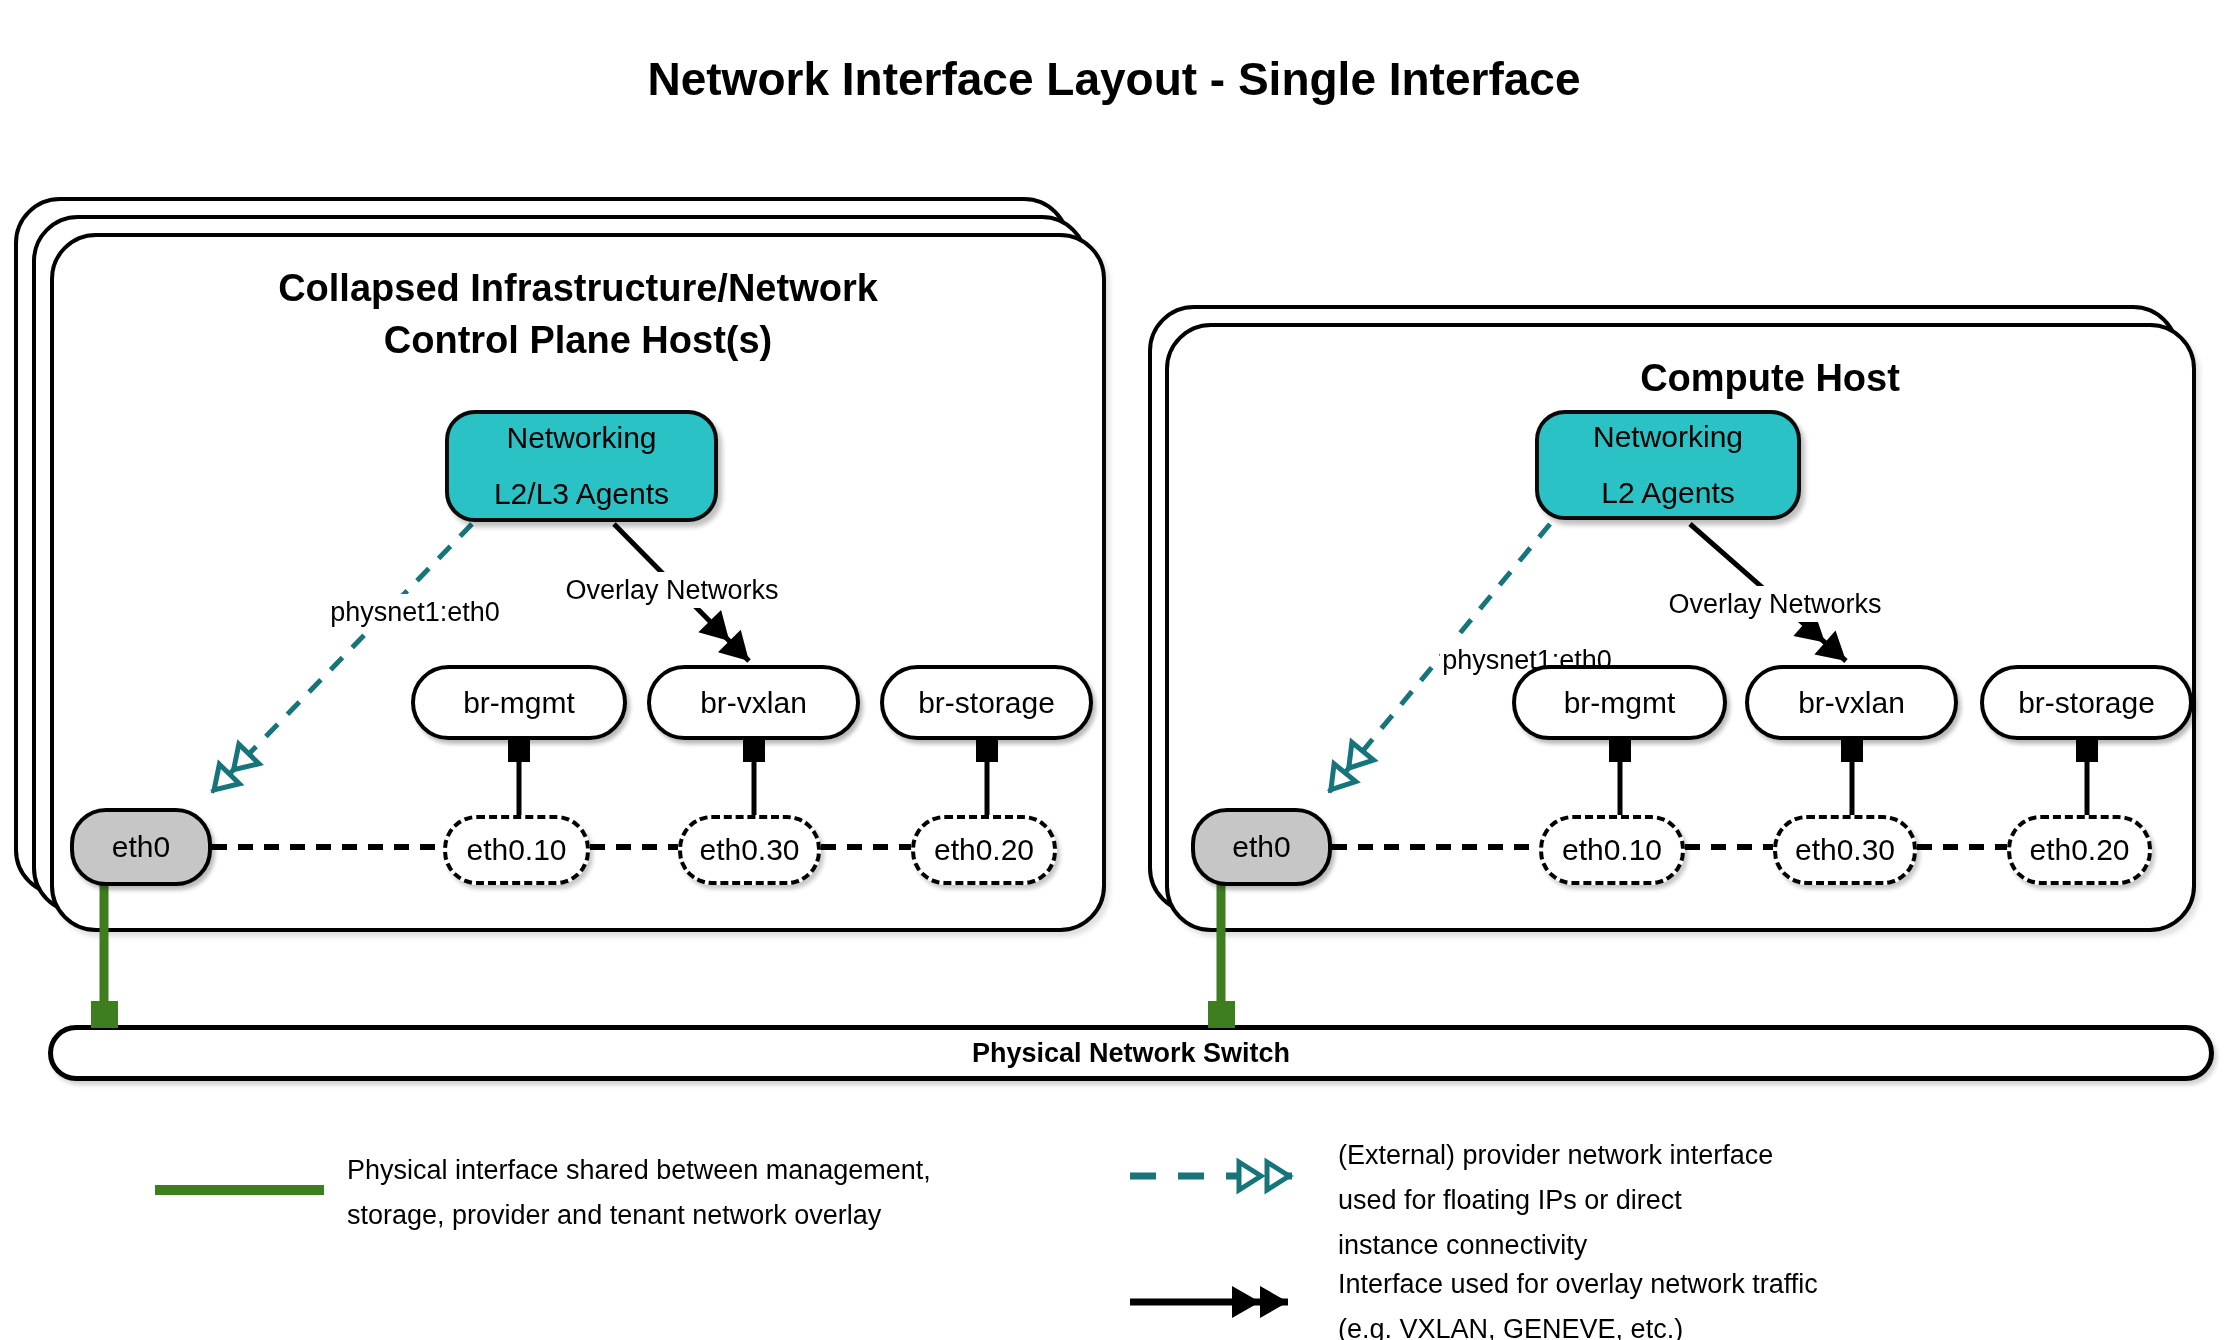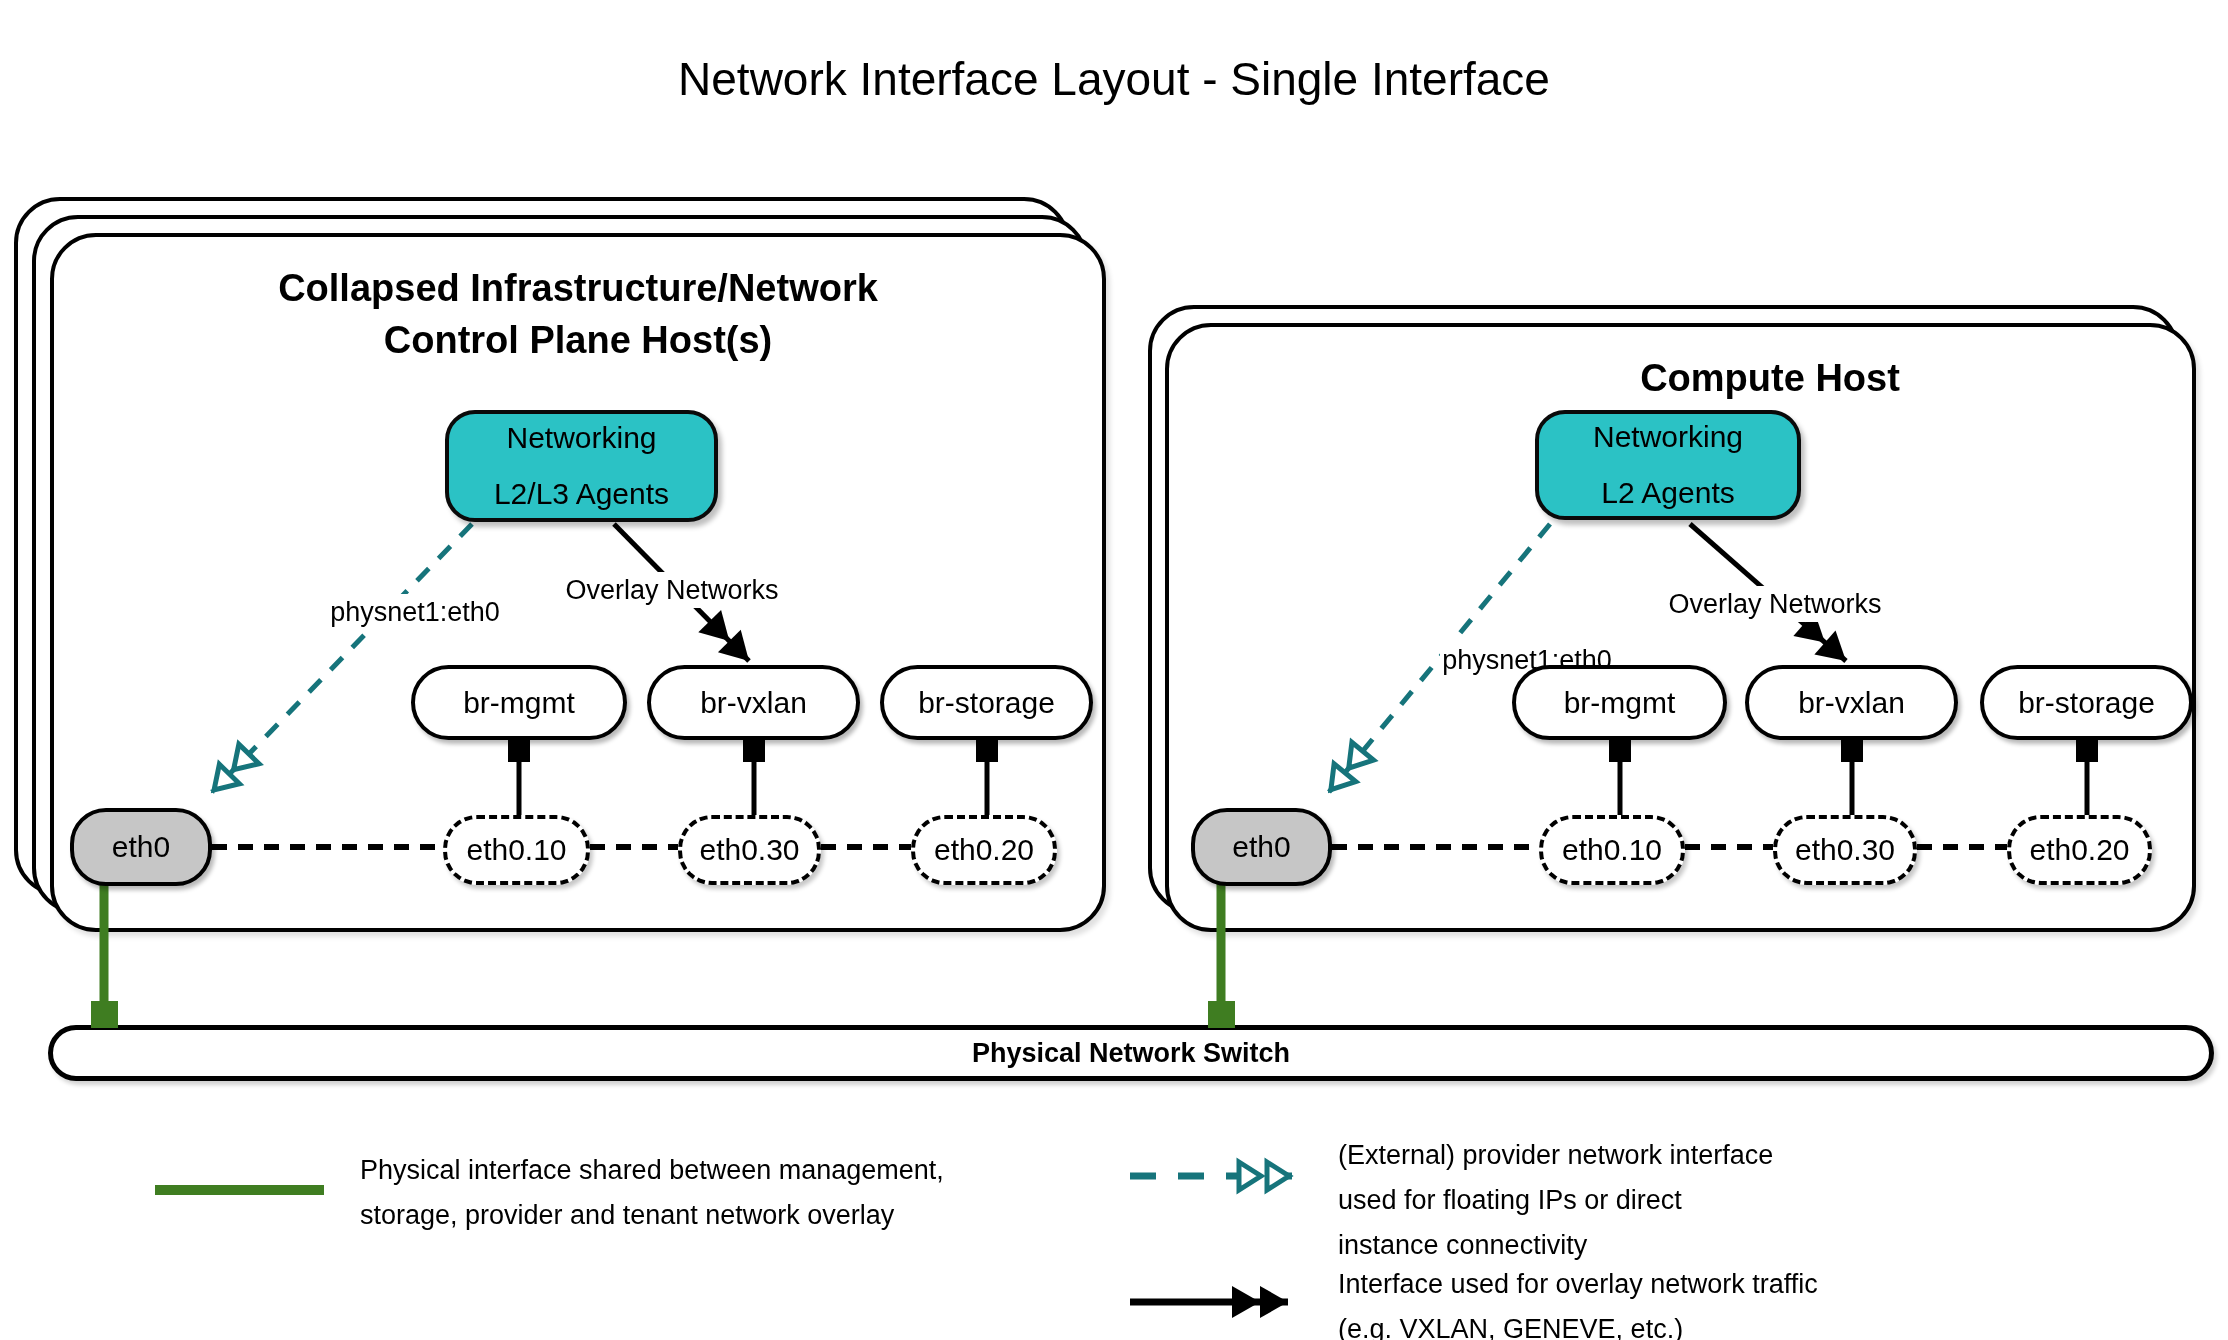--- a/index.html
+++ b/index.html
@@ -8,21 +8,21 @@
     font-family:"Liberation Sans","DejaVu Sans",sans-serif; color:#000;
     overflow:hidden;
   }
   .stackbox {
     position:absolute; background:#ffffff; border:4px solid #000;
     border-radius:46px; box-sizing:border-box;
   }
   .front { box-shadow:4px 5px 5px rgba(0,0,0,0.12); }
   .main-title {
     position:absolute; left:0; top:52px; width:2228px; text-align:center;
-    font-size:46px; font-weight:normal; letter-spacing:0px;
+    font-size:46px; font-weight:bold; letter-spacing:0px;
   }
   .host-title {
     position:absolute; text-align:center; font-weight:bold;
     font-size:38px; line-height:52px;
   }
   .host-title span { display:block; }
   .agent-box {
     position:absolute; background:#2BC2C5; border:4px solid #0a0a0a;
     border-radius:30px; box-sizing:border-box; display:flex; flex-direction:column;
     align-items:center; justify-content:center; font-size:30px; line-height:40px;
@@ -157,21 +157,21 @@
 
   <div class="pill" style="left:1512px; top:665px; width:215px; height:75px;">br-mgmt</div>
   <div class="pill" style="left:1745px; top:665px; width:213px; height:75px;">br-vxlan</div>
   <div class="pill" style="left:1980px; top:665px; width:213px; height:75px;">br-storage</div>
 
   <div class="eth" style="left:1191px; top:808px; width:141px; height:78px;">eth0</div>
   <div class="vlan" style="left:1539px; top:815px; width:146px; height:70px;">eth0.10</div>
   <div class="vlan" style="left:1773px; top:815px; width:144px; height:70px;">eth0.30</div>
   <div class="vlan" style="left:2007px; top:815px; width:145px; height:70px;">eth0.20</div>
 
-  <div class="legend-text" style="left:360px; top:1148px;">
+  <div class="legend-text" style="left:347px; top:1148px;">
     <span>Physical interface shared between management,</span>
     <span>storage, provider and tenant network overlay</span>
   </div>
   <div class="legend-text" style="left:1338px; top:1133px;">
     <span>(External) provider network interface</span>
     <span>used for floating IPs or direct</span>
     <span>instance connectivity</span>
   </div>
   <div class="legend-text" style="left:1338px; top:1262px;">
     <span>Interface used for overlay network traffic</span>

